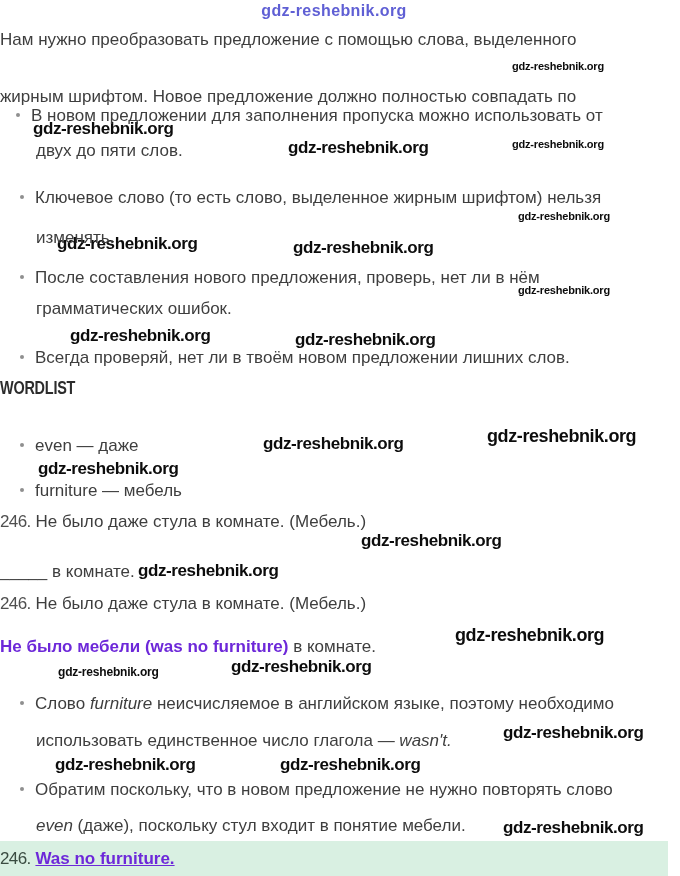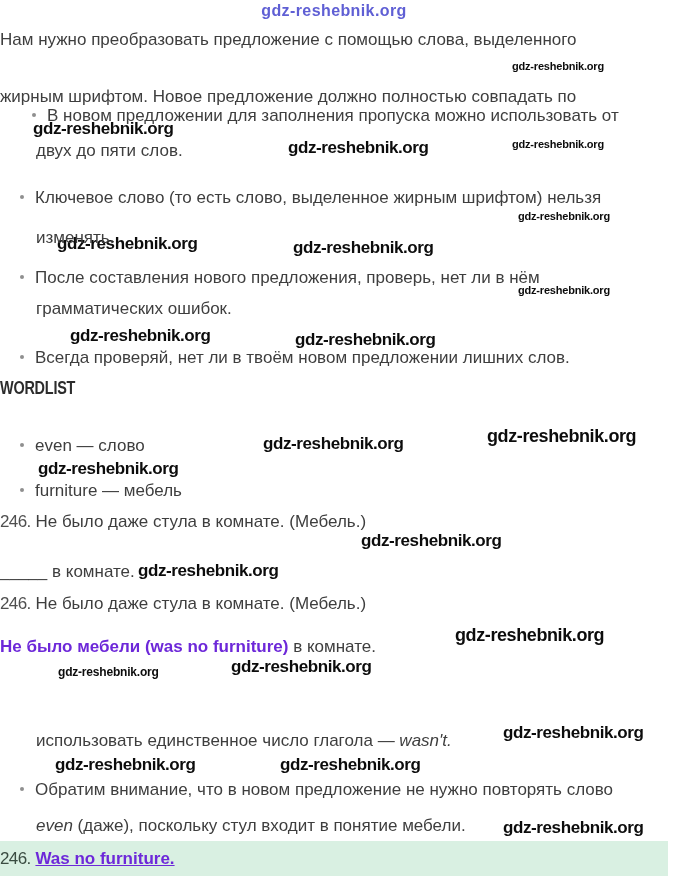--- a/index.html
+++ b/index.html
@@ -49,21 +49,21 @@
   .w17 { left:455px; top:625px; }
   .w18 { left:58px;  top:662px; font-size:12px; }
   .w19 { left:231px; top:657px; }
   .w20 { left:503px; top:723px; }
   .w21 { left:55px;  top:755px; }
   .w22 { left:280px; top:755px; }
   .w23 { left:503px; top:818px; }
   
   .p1  { top:30px;  left:0; }
   .p2  { top:66px;  left:0;margin-top:21px; }
-  .r1a { top:106px; left:32px; }
+  .r1a { top:106px; left:16px; }
   .r1b { top:141px; left:36px; }
   .r2a { top:188px; left:20px; }
   .r2b { top:228px; left:36px; }
   .r3a { top:268px; left:20px; }
   .r3b { top:299px; left:36px; }
   .r4a { top:348px; left:20px; }
   .wlh { top:378px; left:0; }
   .wi1 { top:436px; left:20px; }
   .wi2 { top:481px; left:20px; }
   .t1  { top:512px; left:0; }
@@ -119,31 +119,32 @@
   <div class="ln r2a"><span class="dot"></span><span>Ключевое слово (то есть слово, выделенное жирным шрифтом) нельзя</span></div>
   <div class="ln r2b">изменять.</div>
 
   <div class="ln r3a"><span class="dot"></span><span>После составления нового предложения, проверь, нет ли в нём</span></div>
   <div class="ln r3b">грамматических ошибок.</div>
 
   <div class="ln r4a"><span class="dot"></span><span>Всегда проверяй, нет ли в твоём новом предложении лишних слов.</span></div>
 
   <div class="ln wlh"><span class="wordlist">WORDLIST</span></div>
 
-  <div class="ln wi1"><span class="dot"></span><span>even — слово</span></div>
+  <div class="ln wi1"><span class="dot"></span><span>even — даже</span></div>
   <div class="ln wi2"><span class="dot"></span><span>furniture — мебель</span></div>
 
   <div class="ln t1"><span class="num">246.</span> <span>Не было даже стула в комнате. (Мебель.)</span></div>
 
   <div class="ln gap">_____ в комнате.</div>
 
   <div class="ln t2"><span class="num">246.</span> <span>Не было даже стула в комнате. (Мебель.)</span></div>
 
   <div class="ln ans"><span class="b">Не было мебели (was no furniture)</span><span> в комнате.</span></div>
 
+  <div class="ln e1a"><span class="dot"></span><span>Слово </span><span class="i">furniture</span><span> неисчисляемое в английском языке, поэтому необходимо</span></div>
   <div class="ln e1b"><span>использовать единственное число глагола — </span><span class="i">wasn't.</span></div>
 
-  <div class="ln e2a"><span class="dot"></span><span>Обратим внимание, что в новом предложение не нужно повторять слово</span></div>
+  <div class="ln e2a"><span class="dot"></span><span>Обратим поскольку, что в новом предложение не нужно повторять слово</span></div>
   <div class="ln e2b"><span class="i">even</span><span> (даже), поскольку стул входит в понятие мебели.</span></div>
 
   <div class="greenbar"><span class="num">246.</span> <span class="b">Was no furniture.</span></div>
 
 </div>
 
 </body></html>

